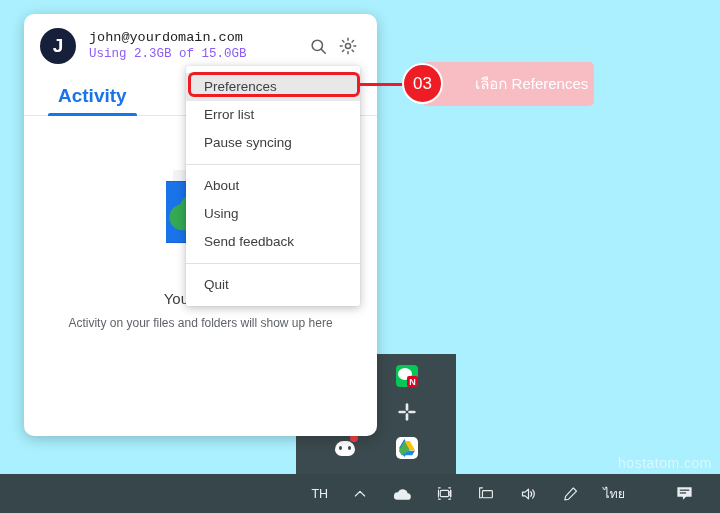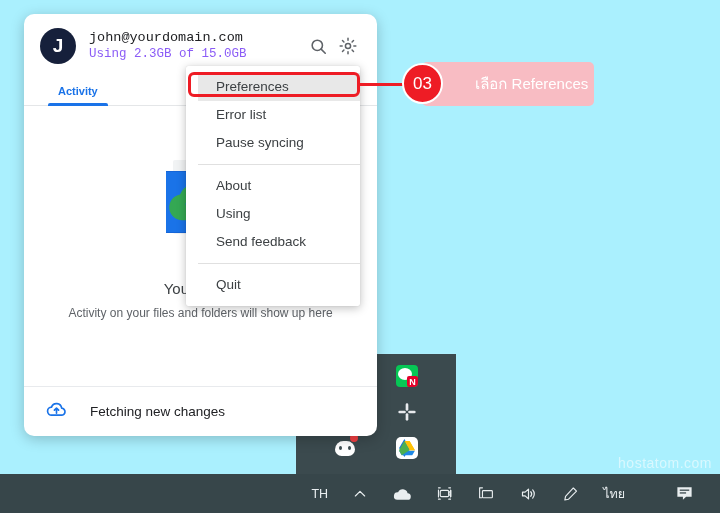--- a/index.html
+++ b/index.html
@@ -133,21 +133,21 @@
     display: flex; align-items: center; justify-content: center;
     color: #5f6368; flex: 0 0 auto;
   }
 
   .tabs {
     display: flex; padding: 0 16px;
     border-bottom: 1px solid #e4e6e8;
     margin-top: 6px;
   }
   .tab {
-    font-size: 11px; font-weight: bold;
+    font-size: 19px; font-weight: bold;
     color: #1a73e8;
     padding: 9px 18px 8px 18px;
     position: relative;
   }
   .tab::after {
     content: ""; position: absolute;
     left: 8px; right: 8px; bottom: -1px; height: 3px;
     background: #1a73e8; border-radius: 2px 2px 0 0;
   }
 
@@ -179,21 +179,21 @@
   }
 
   
   #context-menu {
     position: absolute;
     left: 186px; top: 66px;
     width: 174px;
     background: #fff;
     border-radius: 2px;
     box-shadow: 0 2px 10px rgba(0,0,0,.26), 0 0 1px rgba(0,0,0,.18);
-    padding: 7px 0 7px 12px;
+    padding: 7px 0 7px 0;
     z-index: 5;
   }
   .menu-item {
     height: 28px; line-height: 28px;
     padding: 0 16px 0 18px;
     font-size: 13.5px; color: #3c4043;
     white-space: nowrap;
   }
   .menu-item.highlight { background: #e8e8e8; }
   .menu-sep {
@@ -349,29 +349,20 @@
           <path d="M34 8 a16 16 0 0 1 15.6 12.6 a11 11 0 0 1 -2.6 21.7 H13 a13 13 0 0 1 -2 -25.8 A16 16 0 0 1 34 8 Z" fill="#34a853"></path>
           <path d="M34 8 a16 16 0 0 1 15.6 12.6 a11 11 0 0 1 -2.6 21.7 H31 Z" fill="#2d9147" opacity=".35"></path>
           <path d="M20 26 l8.5 8.5 L45 17" fill="none" stroke="#1a73e8" stroke-width="6.5" stroke-linecap="round" stroke-linejoin="round"></path>
         </g>
       </svg>
     </div>
     <div class="empty-title">Your files a</div>
     <div class="empty-sub">Activity on your files and folders will show up here</div>
   </div>
 
-  <div class="panel-footer">
-    <span>
-      <svg width="21" height="21" viewBox="0 0 24 24" fill="none" stroke="#1a73e8" stroke-width="1.9">
-        <path d="M6.5 18.5h11a4 4 0 0 0 .4-8 6 6 0 0 0 -11.6 -1.2 A4.2 4.2 0 0 0 6.5 18.5 Z" stroke-linejoin="round"></path>
-        <path d="M12 16.2V10.4M12 10.4l-2.4 2.4M12 10.4l2.4 2.4" stroke-linecap="round"></path>
-      </svg>
-    </span>
-    <span class="footer-label">Fetching new changes</span>
-  </div>
 </div>
 
 <div id="context-menu">
   <div class="menu-item highlight">Preferences</div>
   <div class="menu-item">Error list</div>
   <div class="menu-item">Pause syncing</div>
   <div class="menu-sep"></div>
   <div class="menu-item">About</div>
   <div class="menu-item">Using</div>
   <div class="menu-item">Send feedback</div>

